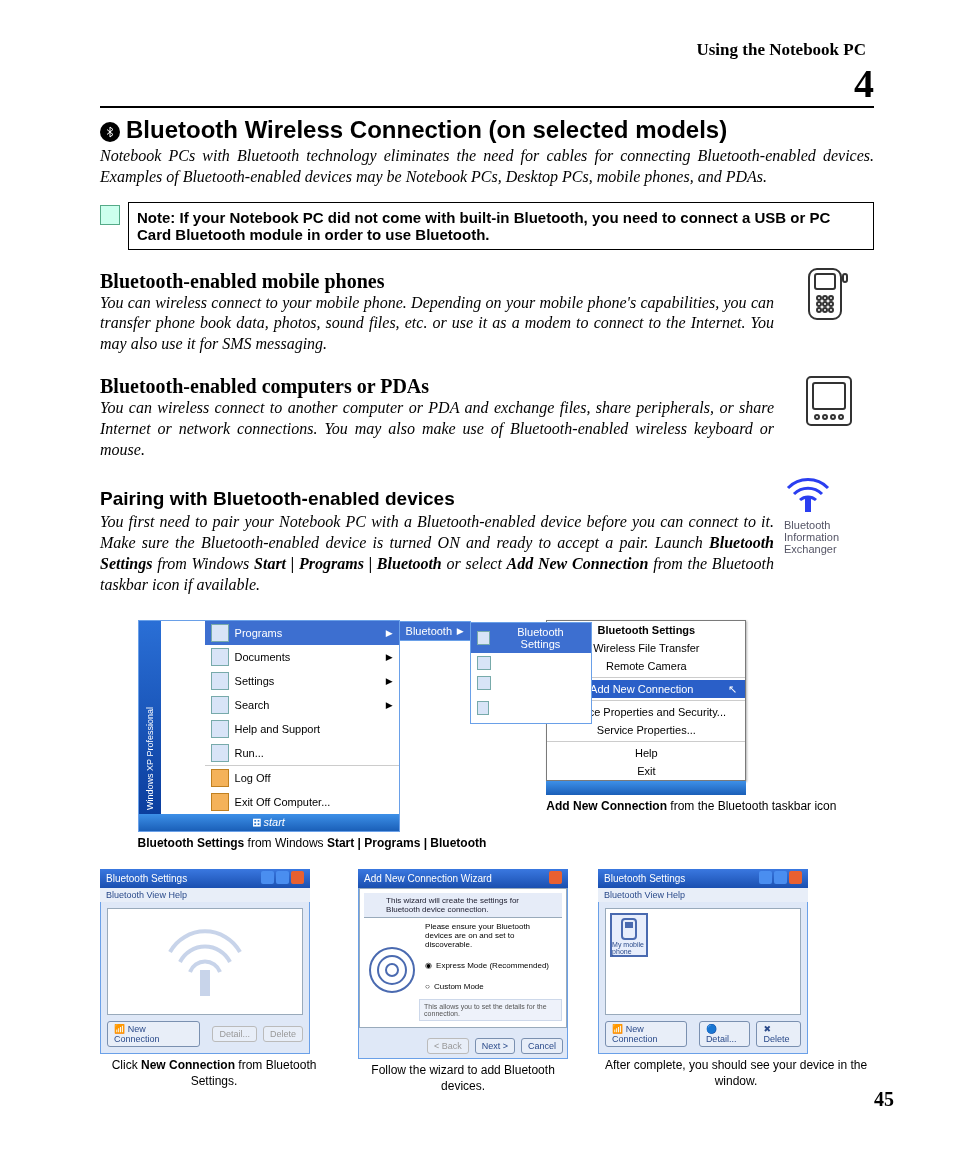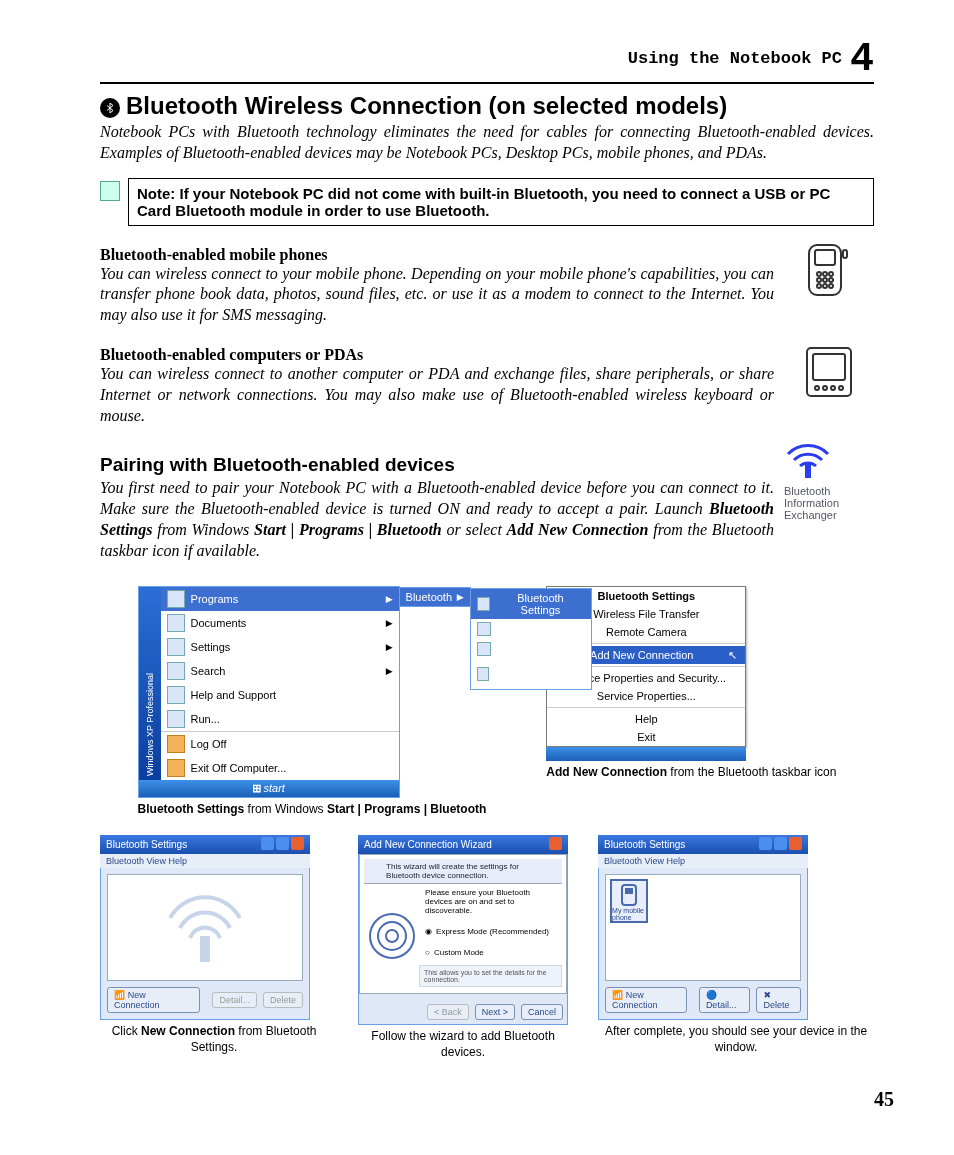--- a/index.html
+++ b/index.html
@@ -12,25 +12,26 @@
     width: 954px;
     min-height: 1155px;
     margin: 0 auto;
     padding: 40px 80px 20px 100px;
     box-sizing: border-box;
     position: relative;
   }
   .hdr {
     display: flex;
     justify-content: flex-end;
-    align-items: center;
+    align-items: flex-end;
     border-bottom: 2px solid #000;
     padding-bottom: 2px;
     margin-bottom: 8px;
-    font-family: Liberation Mono, monospace;
+    font-family: Liberation Serif, serif;
+    flex-direction: column;
   }
   .hdr-text { font-weight: bold; font-size: 17px; margin-right: 8px; margin-bottom: 4px;}
   .hdr-num { font-size: 40px; font-weight: 900; line-height: 1; }
   h1.section {
     font-family: Arial, Helvetica, sans-serif;
     font-weight: bold;
     font-size: 24px;
     margin: 0 0 2px 0;
     display: flex; align-items: center; gap:6px;
   }
@@ -41,40 +42,40 @@
     position:relative; top:2px;
   }
   p.body { font-size: 16px; line-height: 1.3; margin: 0 0 14px 0; text-align: justify; font-style: italic; }
   .note-row { display:flex; gap:8px; margin-bottom:14px; }
   .note-icon { width:18px; height:18px; border:1px solid #5a8; background:#cfe; position:relative; top:3px;}
   .note-box {
     border:1px solid #000; padding:6px 8px;
     font-family: Arial, Helvetica, sans-serif; font-weight:bold; font-size:15px;
     flex:1;
   }
-  .sub-h { font-weight:bold; font-size:16px; margin:6px 0 0 0;}
+  .sub-h { font-weight:bold; font-size:20px; margin:6px 0 0 0;}
   .with-illus { display:flex; gap:10px; align-items:flex-start; }
   .with-illus .txt { flex:1; }
   .illus { width:90px; display:flex; align-items:center; justify-content:center;}
   .illus svg { width:80px; height:60px; stroke:#333; fill:none; stroke-width:2;}
   h2.section2 {
     font-family: Arial, Helvetica, sans-serif;
     font-weight:bold; font-size:19px; margin:14px 0 2px 0;
   }
   .tray-illus { width:90px; text-align:left; font-family:Arial; font-size:11px; color:#556;}
   .tray-illus .signal { color:#24f; font-size:30px; line-height:1;}
   .fig-row { display:flex; justify-content:center; gap:60px; margin-top:10px;}
   .fig { text-align:center; font-family:Arial,Helvetica,sans-serif; font-size:12px;}
   .fig .cap { margin-top:4px; line-height:1.3;}
   
   .startmenu { width:260px; border:1px solid #6aa0e8; background:#fff; font-family:Tahoma,Arial,sans-serif; font-size:11px;}
   .startmenu .side { display:flex; }
   .startmenu .bar { width:22px; background:linear-gradient(#2a6fd6,#0b3e9e); color:#fff; display:flex; align-items:flex-end; justify-content:center;}
   .startmenu .bar span { writing-mode:vertical-rl; transform:rotate(180deg); font-size:9px; padding:4px 0; white-space:nowrap;}
-  .startmenu .col { flex:1; background:#fff;}
+  .startmenu .col { flex:1; background:#fff;padding-left:44px;}
   .startmenu .row { display:flex; align-items:center; padding:3px 6px; border-bottom:0; position:relative;}
   .startmenu .row.hov { background:#3d6fd0; color:#fff;}
   .startmenu .row .ic { width:16px; height:16px; background:#d8e4f7; border:1px solid #7aa; margin-right:6px;}
   .startmenu .row .ic.orange { background:#f4b25a; border-color:#c08020;}
   .startmenu .row .arrow { margin-left:auto; font-size:9px;}
   .submenu { position:absolute; left:100%; top:0; background:#fff; border:1px solid #6aa0e8; width:70px;}
   .submenu2 { position:absolute; left:100%; top:0; background:#fff; border:1px solid #6aa0e8; width:120px;}
   .startfooter { background:linear-gradient(#3d90e8,#1a5fb8); color:#fff; padding:2px 20px; font-style:italic; font-size:11px;}
   
   .ctxwrap { width:200px; font-family:Tahoma,Arial,sans-serif; font-size:11px;}

